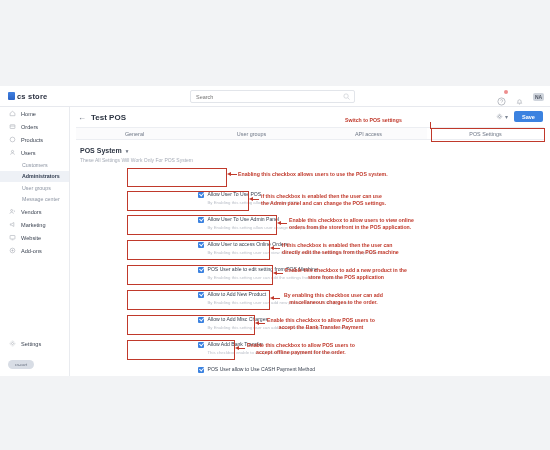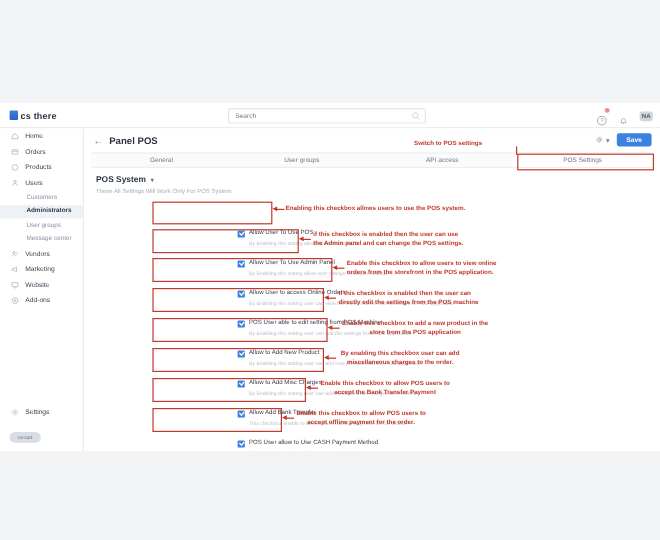--- a/index.html
+++ b/index.html
@@ -220,21 +220,21 @@
 </head>
 <body>
 
 <div id="app">
 
   <div class="frame">
 
     <div class="topbar">
       <div class="logo">
         <div class="logo-mark"></div>
-        <div class="logo-text">cs there</div>
+        <div class="logo-text">cs store</div>
       </div>
 
       <div class="search-wrap">
         <input class="search-input" type="text" placeholder="Search" style="">
         <svg class="search-ico" width="7" height="7" viewBox="0 0 16 16">
           <circle cx="7" cy="7" r="5" fill="none" stroke="#8a919e" stroke-width="1.6"></circle>
           <line x1="11" y1="11" x2="15" y2="15" stroke="#8a919e" stroke-width="1.6"></line>
         </svg>
       </div>
 
@@ -345,21 +345,21 @@
 
       <div class="brand-chip">
         <span>cs-cart</span>
       </div>
     </div>
 
     <div class="content">
 
       <div class="page-head">
         <span class="back-arrow">←</span>
-        <span class="page-title">Panel POS</span>
+        <span class="page-title">Test POS</span>
 
         <div class="head-actions">
           <span class="gear-split">
             <svg width="7" height="7" viewBox="0 0 16 16">
               <circle cx="8" cy="8" r="2.4" fill="none" stroke="#7b8493" stroke-width="1.4"></circle>
               <circle cx="8" cy="8" r="5.2" fill="none" stroke="#7b8493" stroke-width="1.1" stroke-dasharray="2 1.5"></circle>
             </svg>
             <span>▾</span>
           </span>
           <button class="btn-save">Save</button>

